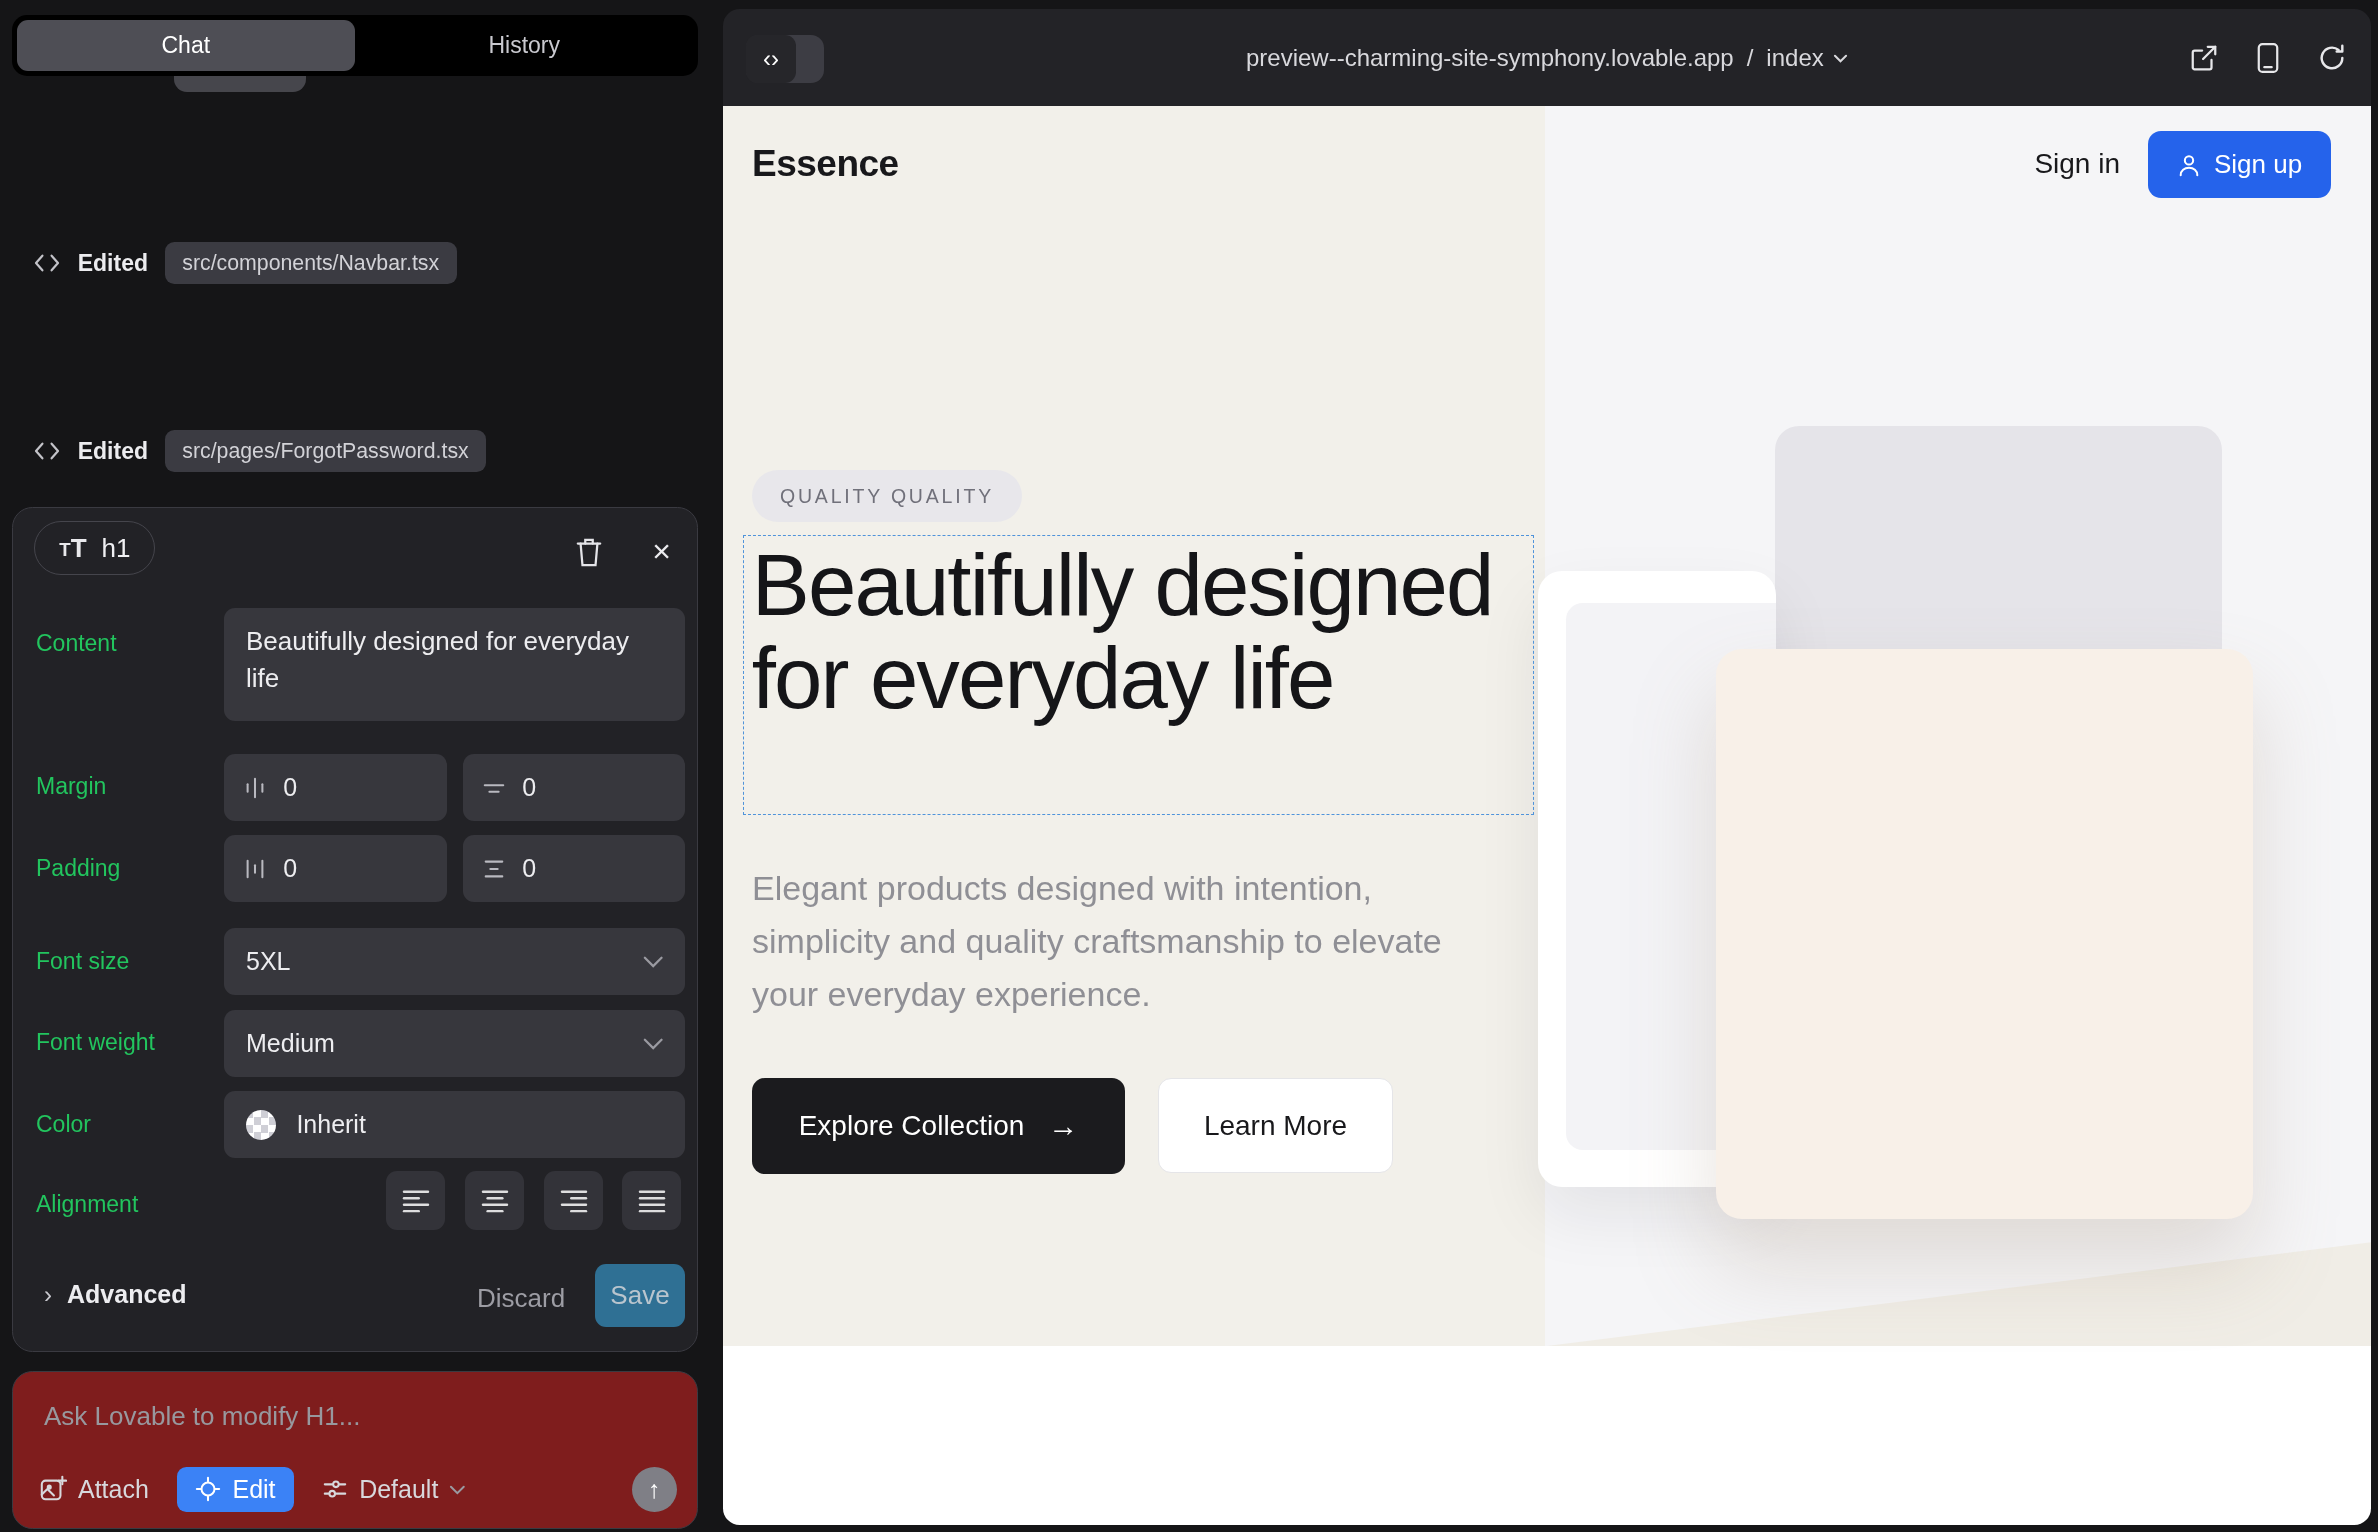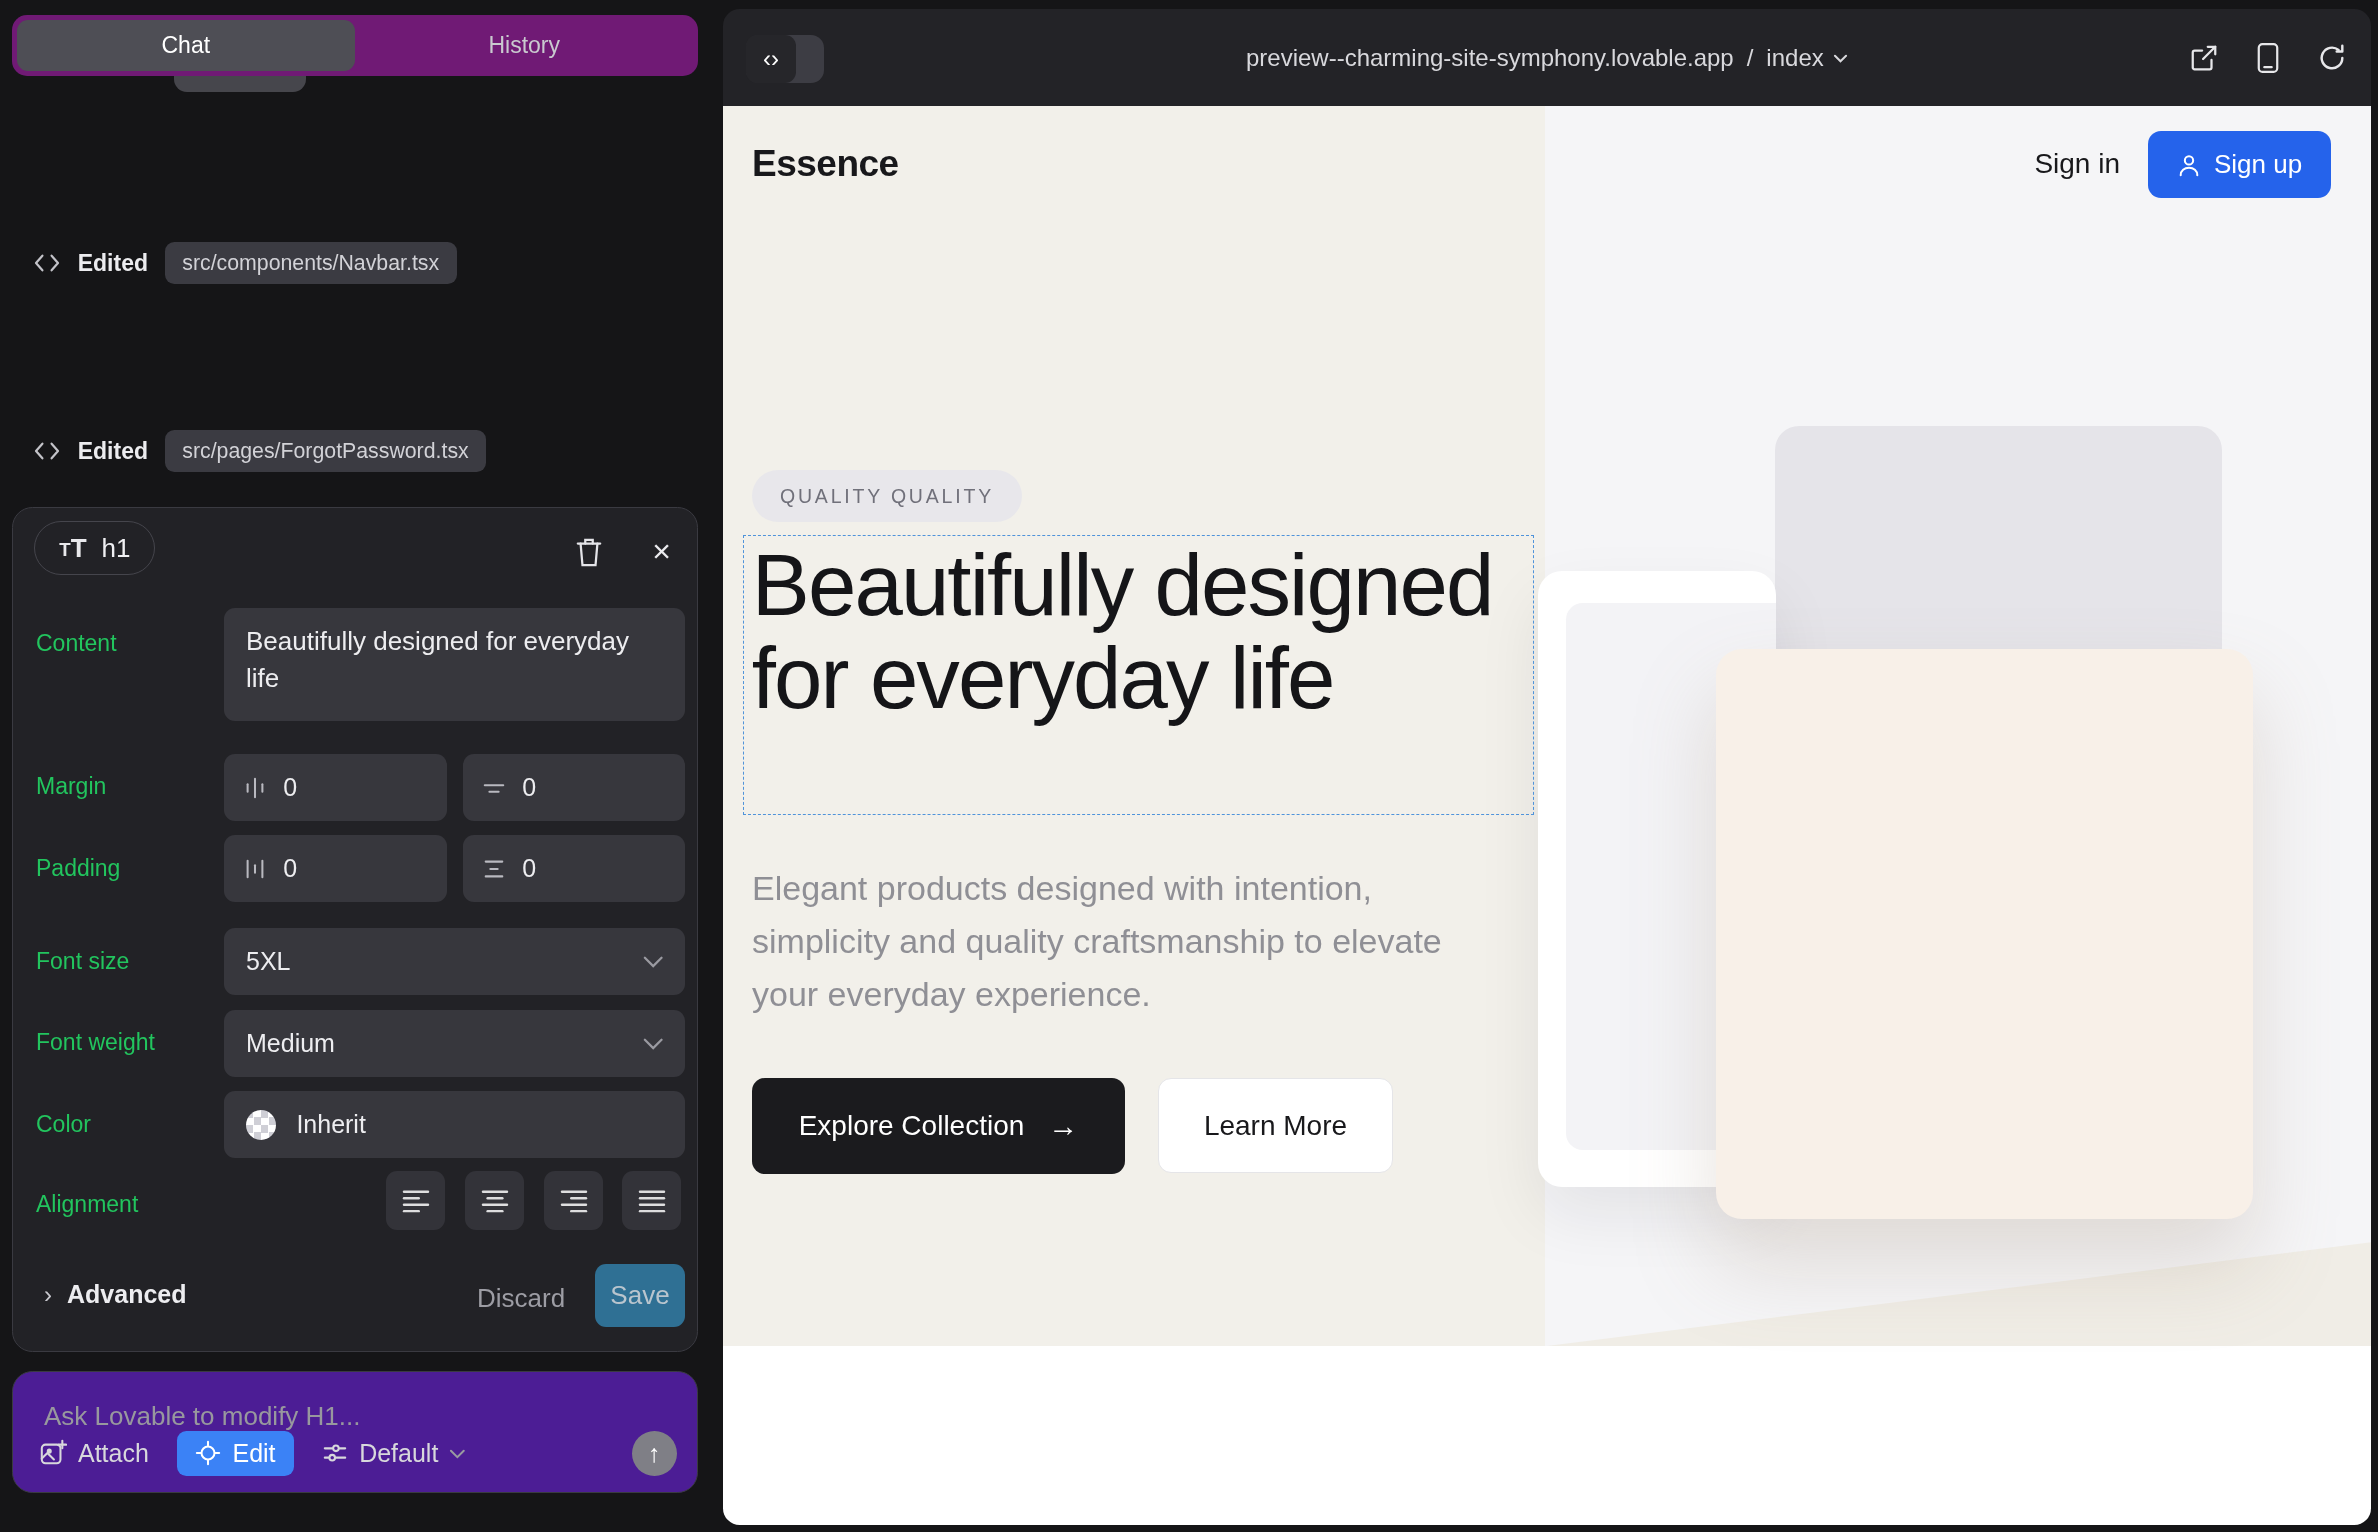--- a/index.html
+++ b/index.html
@@ -2,21 +2,21 @@
 <html style="font-size:15px"><head>
 <meta charset="utf-8">
 <style>
   * { margin:0; padding:0; box-sizing:border-box; }
   html,body { background:#151517; }
   body { width:2378px; height:1532px; font-family:"Liberation Sans", sans-serif; overflow:hidden; }
   .root { position:relative; width:2378px; height:1532px; background:#151517; }
 
   
   .sidebar { position:absolute; left:0; top:0; width:723px; height:1532px; }
-  .tabs { position:absolute; left:12px; top:15px; width:686px; height:61px; background:#701a75; border-radius:15px; display:flex; padding:4.6px; z-index:5; }
+  .tabs { position:absolute; left:12px; top:15px; width:686px; height:61px; background:#000000; border-radius:15px; display:flex; padding:4.6px; z-index:5; }
   .tab { flex:1; border-radius:11px; display:flex; align-items:center; justify-content:center; font-size:23px; color:#c9c9cf; cursor:pointer; }
   .tab.active { background:#4e4e55; color:#ffffff; }
 
   .partial-pill { position:absolute; left:174px; top:72px; width:132px; height:20.4px; background:#46464c; border-radius:0 0 13px 13px; overflow:hidden; }
   .partial-pill .dots { position:absolute; left:50%; top:-3.7px; transform:translateX(-50%); display:flex; gap:15px; }
   .partial-pill .dots i { width:4.6px; height:4.6px; border-radius:50%; background:#cfcfd4; }
 
   .msg { position:absolute; left:24px; width:612px; font-size:26px; line-height:44px; color:#dadade; }
   .msg1 { top:124px; }
   .msg2 { top:312px; }
@@ -56,21 +56,21 @@
 
   .align-btn { position:absolute; top:663px; width:59px; height:59px; border-radius:11px; background:#333339; display:flex; align-items:center; justify-content:center; color:#dededf; cursor:pointer; }
   .ab-1{left:373px;} .ab-2{left:452px;} .ab-3{left:531px;} .ab-4{left:609px;}
 
   .advanced { position:absolute; left:31px; top:772px; display:flex; align-items:center; gap:15px; color:#ededf0; font-size:25px; font-weight:600; cursor:pointer; }
   .advanced .caret { font-size:24px; color:#c9c9cf; font-weight:400; }
   .discard { position:absolute; left:464px; top:775px; font-size:26px; color:#9d9da4; cursor:pointer; }
   .save { position:absolute; left:582px; top:756px; width:90px; height:63px; border-radius:11px; background:#2f7094; color:#b9c5ce; font-size:26px; display:flex; align-items:center; justify-content:center; cursor:pointer; }
 
   
-  .composer { position:absolute; left:12px; top:1371px; width:686px; height:122px; background:#4c1d95; border:0.9px solid #3a3a41; border-radius:20.4px; }
+  .composer { position:absolute; left:12px; top:1371px; width:686px; height:158px; background:#7f1d1d; border:0.9px solid #3a3a41; border-radius:20.4px; }
   .composer input { position:absolute; left:31px; top:22px; width:621px; height:45px; background:transparent; border:none; outline:none; font-size:26px; color:#e8e8ec; font-family:"Liberation Sans", sans-serif; }
   .composer input::placeholder { color:#98989e; }
   .composer-row { position:absolute; left:26px; right:20.4px; bottom:15px; height:48px; display:flex; align-items:center; gap:28px; }
   .tool { display:flex; align-items:center; gap:11px; color:#d8d8dc; font-size:25px; cursor:pointer; }
   .edit-pill { height:45px; border-radius:9.3px; background:#3b82f6; color:#ffffff; padding:0 18.6px; display:flex; align-items:center; gap:11px; font-size:25px; cursor:pointer; }
   .spacer { flex:1; }
   .send-btn { width:45px; height:45px; border-radius:50%; background:#7f7f86; color:#ffffff; display:flex; align-items:center; justify-content:center; font-size:25px; cursor:pointer; }
 
   
   .preview { position:absolute; left:723px; top:9.3px; width:1648px; height:1516px; background:#232327; border-radius:16.7px; overflow:hidden; }

